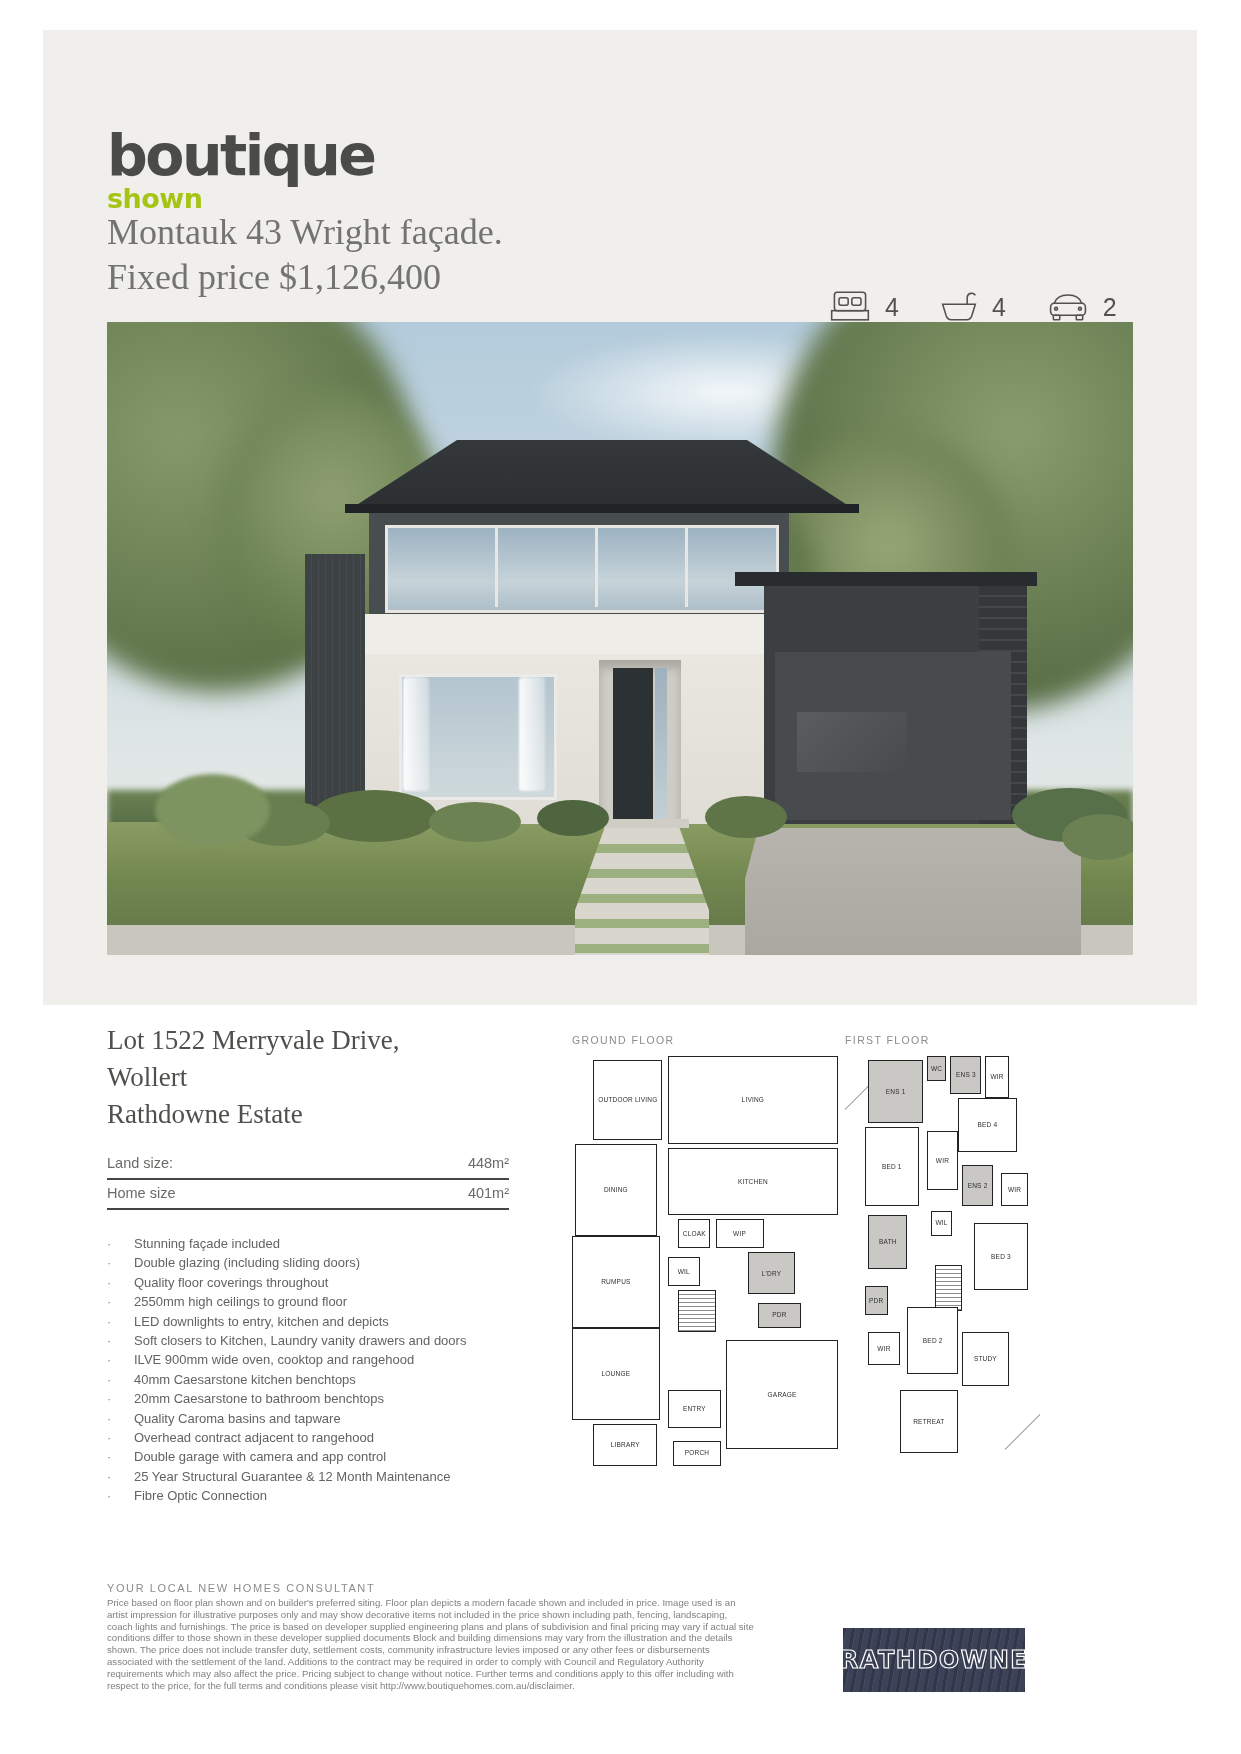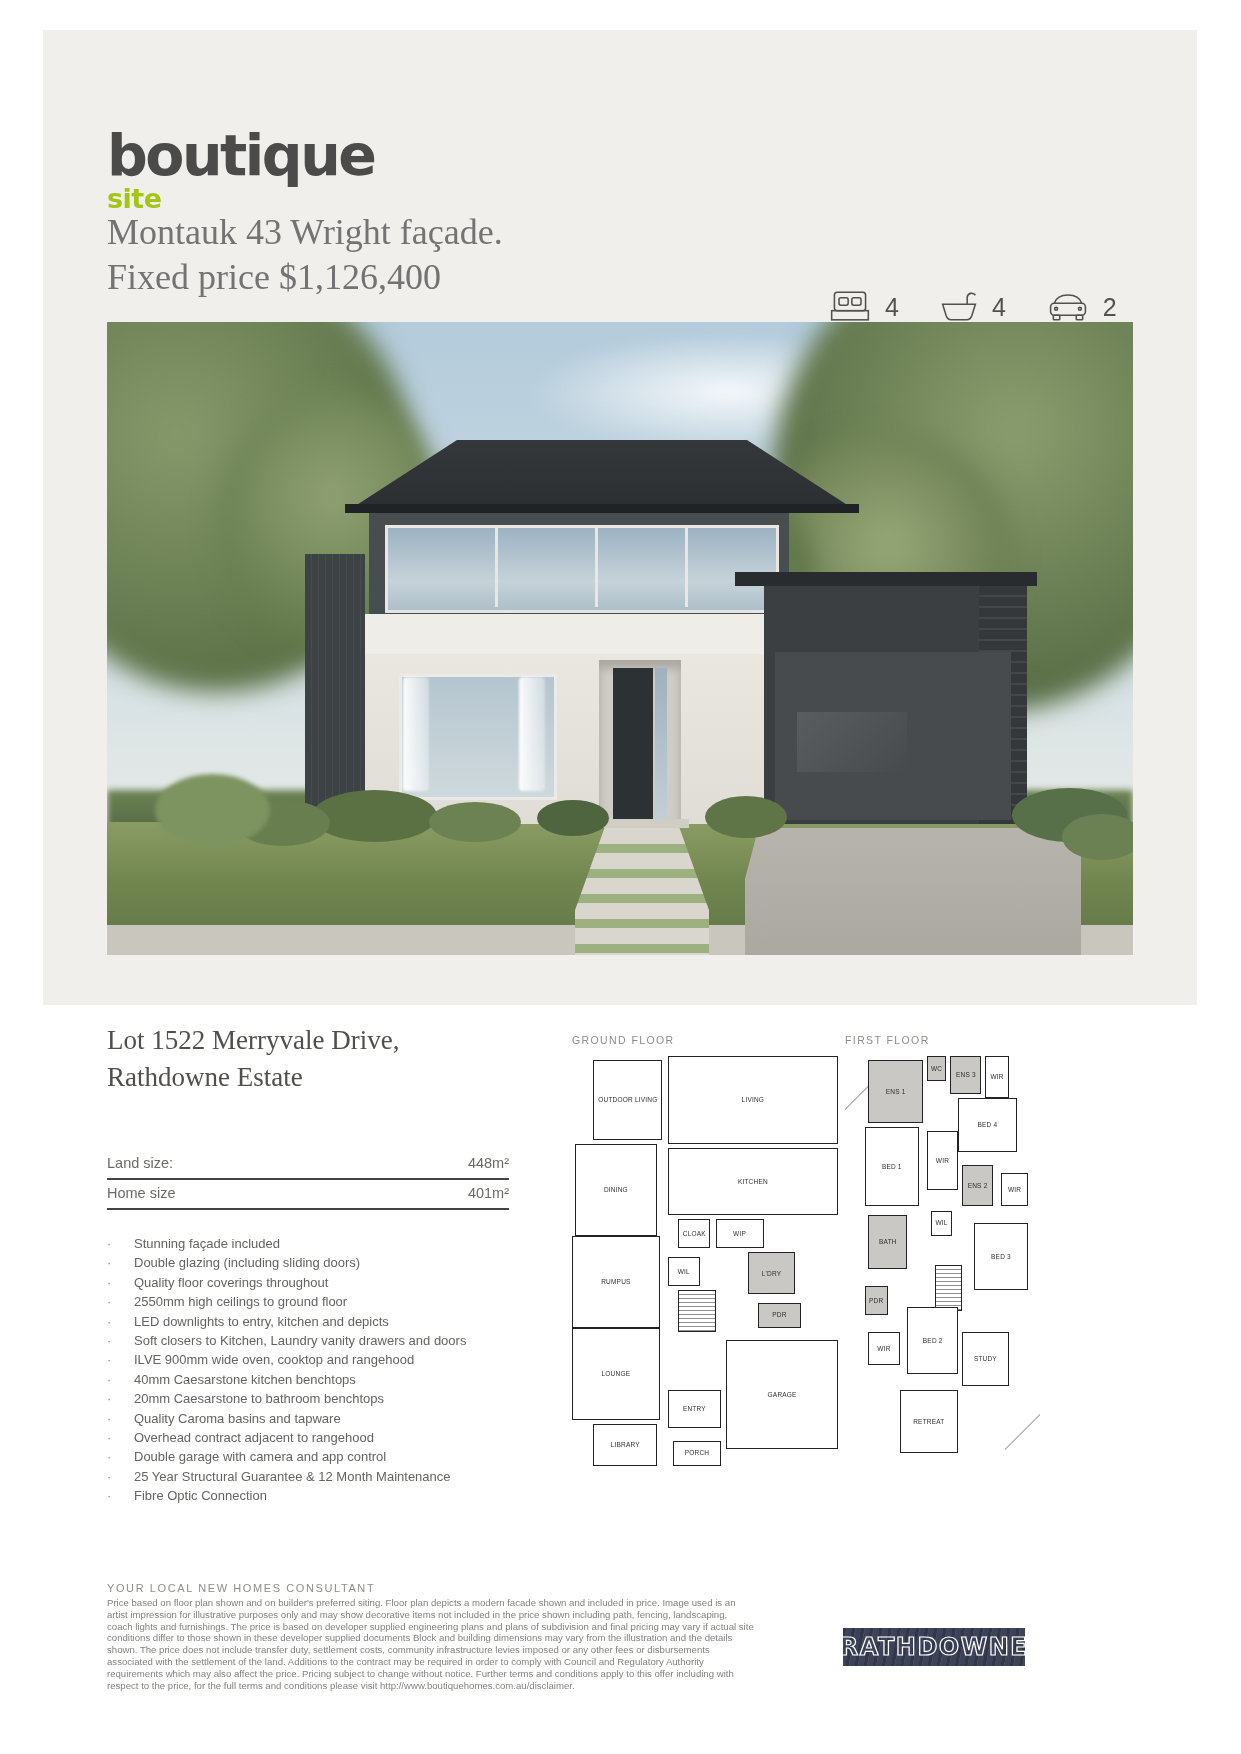--- a/index.html
+++ b/index.html
@@ -86,34 +86,34 @@
   .plan{position:absolute;top:1056px;height:418px;}
   .plan-ground{left:572px;width:266px;}
   .plan-first{left:845px;width:195px;}
   .room{position:absolute;box-sizing:border-box;border:1.5px solid #232323;background:#fff;display:flex;align-items:center;justify-content:center;text-align:center;font-size:6.5px;letter-spacing:.2px;color:#2e2e2e;line-height:1.15;padding:1px;}
   .room.wet{background:#c9c8c5;}
   .room.stairs{background:repeating-linear-gradient(180deg,#ffffff 0 3px,#8e8e8e 3px 4px);}
   .room.roof{border:none;background:linear-gradient(135deg,transparent 49.4%,#b9b9b9 49.4% 50.6%,transparent 50.6%);}
 
   
   .disclaimer{position:absolute;left:107px;top:1597px;width:648px;font-size:9.6px;line-height:1.23;color:#83817e;}
-  .estate{position:absolute;left:843px;top:1628px;width:182px;height:38px;background:#3c4358;display:flex;align-items:center;justify-content:center;overflow:hidden;}
+  .estate{position:absolute;left:843px;top:1628px;width:182px;height:64px;background:#3c4358;display:flex;align-items:center;justify-content:center;overflow:hidden;}
   .estate .tex{position:absolute;inset:0;background:repeating-linear-gradient(100deg,rgba(0,0,0,.18) 0 3px,rgba(255,255,255,.04) 3px 4px,transparent 4px 9px);}
   .estate .word{position:relative;font-family:"DejaVu Sans",sans-serif;font-weight:700;font-size:24px;letter-spacing:1.5px;color:transparent;-webkit-text-stroke:1.2px #ffffff;}
 </style>
 </head>
 <body>
 
 <div class="page">
 
   <div class="panel"></div>
 
   <div class="logo">
     <div class="main">boutique</div>
-    <div class="sub">site</div>
+    <div class="sub">shown</div>
   </div>
 
   <div class="title">
     <div>Montauk 43 Wright façade.</div>
     <div>Fixed price $1,126,400</div>
   </div>
 
   <div class="stats">
     <div class="stat">
       <span>
@@ -190,20 +190,21 @@
     <div class="bush b3"></div>
     <div class="bush b4"></div>
     <div class="bush b5"></div>
     <div class="bush b6"></div>
     <div class="bush b7"></div>
     <div class="bush b8"></div>
   </div>
 
   <div class="address">
     <div>Lot 1522 Merryvale Drive,</div>
+    <div>Wollert</div>
     <div>Rathdowne Estate</div>
   </div>
 
   <div class="sizes">
     <div class="size-row">
       <span>Land size:</span>
       <span>448m²</span>
     </div>
     <div class="size-row">
       <span>Home size</span>

